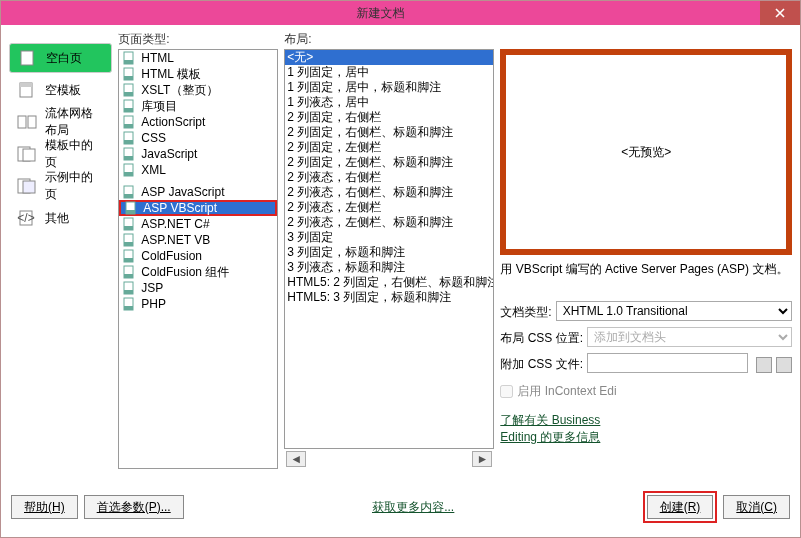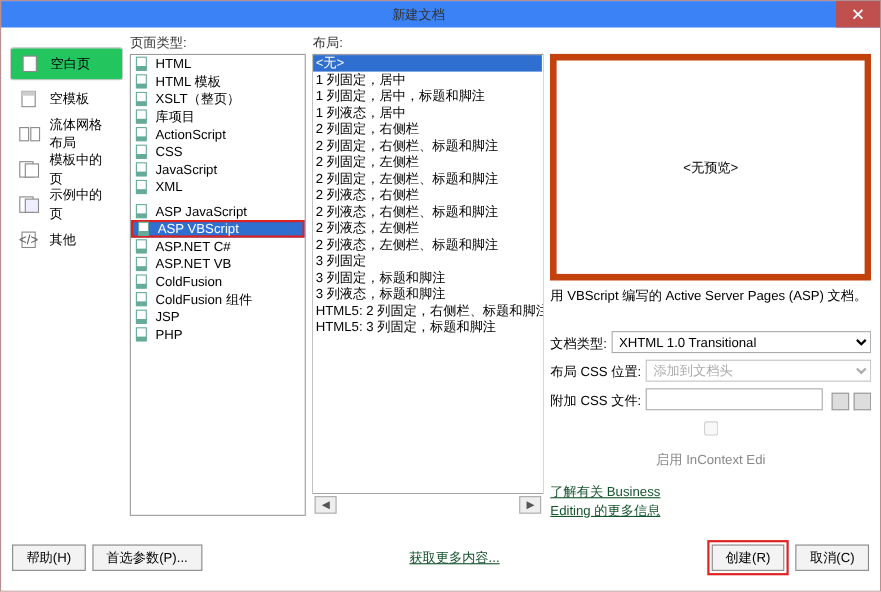--- a/index.html
+++ b/index.html
@@ -1,18 +1,18 @@
 <!DOCTYPE html>
 <html><head>
 <meta charset="utf-8">
 <style>
   * { box-sizing: border-box; margin: 0; padding: 0; font-family: "Microsoft YaHei", SimSun, Arial, sans-serif; font-size: 12px; }
   body { background: #fff; }
   .window { width: 801px; height: 538px; border: 1px solid #b89090; background: #fff; display: flex; flex-direction: column; }
-  .titlebar { height: 24px; background: #3b82f6; display: flex; align-items: center; position: relative; }
+  .titlebar { height: 24px; background: #ec4899; display: flex; align-items: center; position: relative; }
   .titlebar .title { flex: 1; text-align: center; color: #333; }
   .close-btn { width: 40px; height: 24px; background: #c0504d; color: #fff; display: flex; align-items: center; justify-content: center; font-size: 14px; cursor: pointer; }
   .body { flex: 1; display: flex; padding: 6px 8px 6px 8px; gap: 6px; overflow: hidden; }
   .sidebar { width: 140px; display: flex; flex-direction: column; gap: 2px; padding-top: 12px; }
   .side-item { display: flex; align-items: center; gap: 8px; height: 30px; padding: 4px 8px; border-radius: 3px; cursor: pointer; }
   .side-item.selected { background: #22c55e; border: 1px solid #ccc; }
   .side-icon { width: 20px; height: 16px; display: flex; align-items: center; justify-content: center; }
   .col { display: flex; flex-direction: column; }
   .col-label { color: #333; margin-bottom: 2px; height: 16px; }
   .listbox { border: 1px solid #9a9a9a; background: #fff; overflow: auto; }
@@ -27,23 +27,23 @@
   .scroll-placeholder { display: flex; justify-content: space-between; padding: 0 2px; margin-top: 2px; font-size: 10px; color: #555; }
   .scroll-placeholder span { border: 1px solid #aaa; padding: 0 3px; background: #eee; cursor: pointer; }
   .rightcol { flex: 1; display: flex; flex-direction: column; }
   .preview-box { border: 6px solid #c2410c; height: 206px; margin-top: 18px; display: flex; align-items: center; justify-content: center; }
   .desc { margin-top: 6px; min-height: 34px; line-height: 1.4; }
   .form-row { display: flex; align-items: flex-end; margin-top: 6px; gap: 4px; }
   .form-row label { white-space: nowrap; }
   .form-row select, .form-row input[type=text] { flex: 1; height: 20px; border: 1px solid #aaa; background: #fff; padding: 0 2px; font-size: 12px; }
   .link-icons { display: flex; gap: 4px; margin-left: 4px; }
   .link-icons div { width: 16px; height: 16px; border: 1px solid #999; background: #ddd; cursor: pointer; }
-  .chk-row { display: flex; align-items: center; gap: 14px; margin-top: 10px; flex-direction: column; }
+  .chk-row { display: flex; align-items: center; gap: 4px; margin-top: 10px; }
   .link { color: #14532d; text-decoration: underline; cursor: pointer; }
-  .footer { height: 40px; border-top: 0; display: flex; align-items: center; padding: 0 10px 20px 10px; gap: 6px; }
+  .footer { height: 40px; border-top: 0; display: flex; align-items: center; padding: 0 10px 20px 10px; gap: 6px; text-decoration: underline; }
   .btn { height: 24px; padding: 0 12px; border: 1px solid #888; background: #f3f3f3; cursor: pointer; display: flex; align-items: center; }
   .footer-mid { flex: 1; text-align: center; }
   .annot-btn { border: 2px solid #d22; padding: 2px; }
   svg { display: block; }
 </style>
 </head>
 <body>
 
 <div class="window">
   <div class="titlebar">

